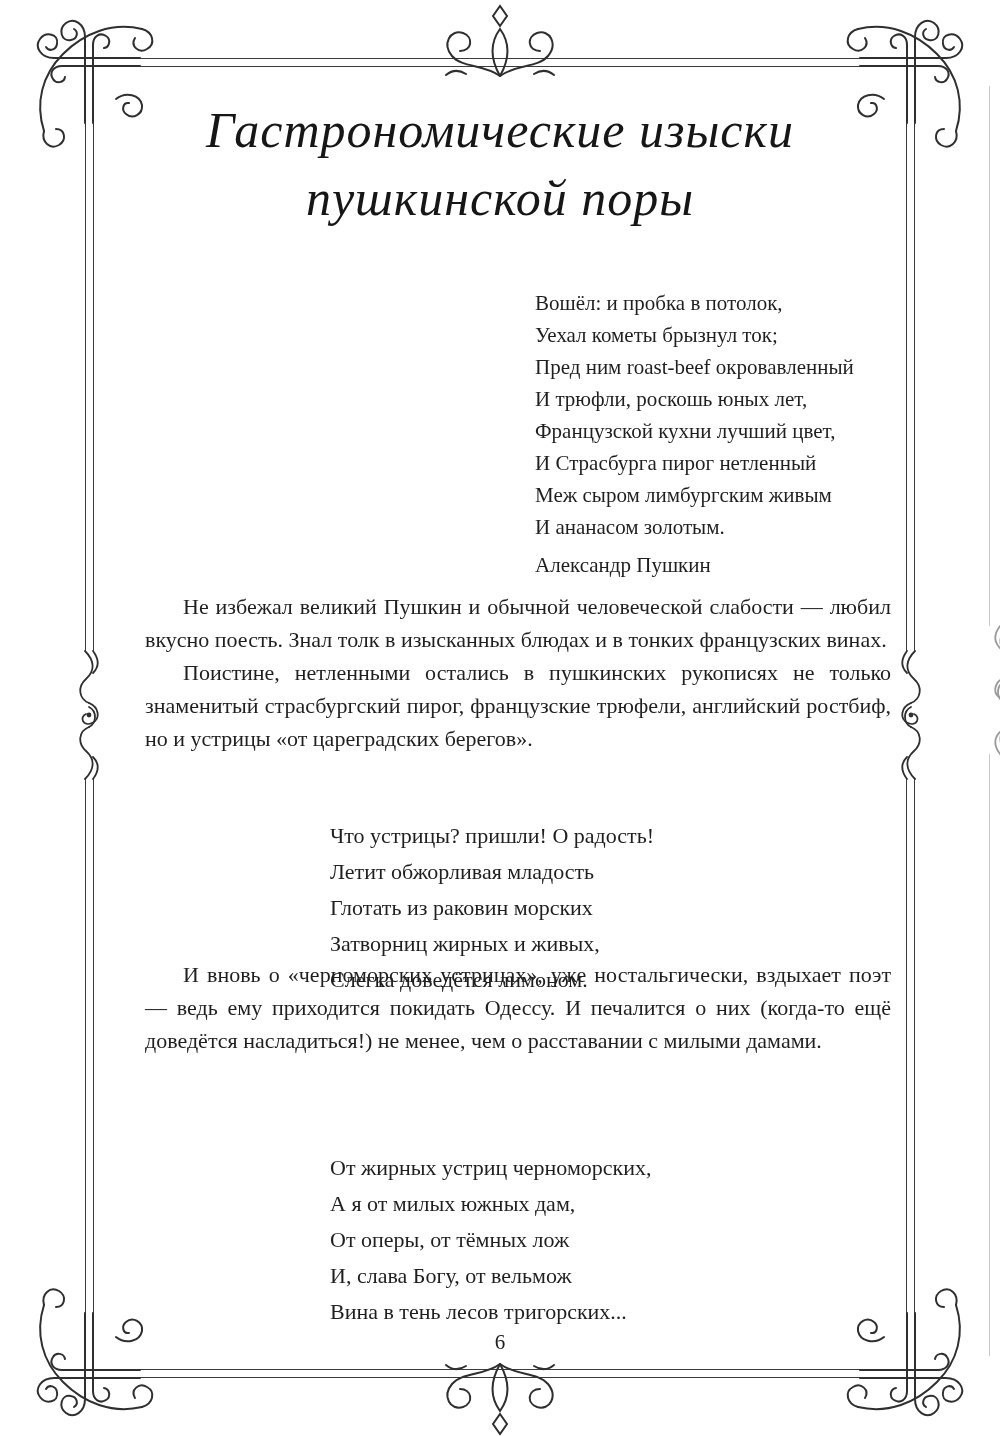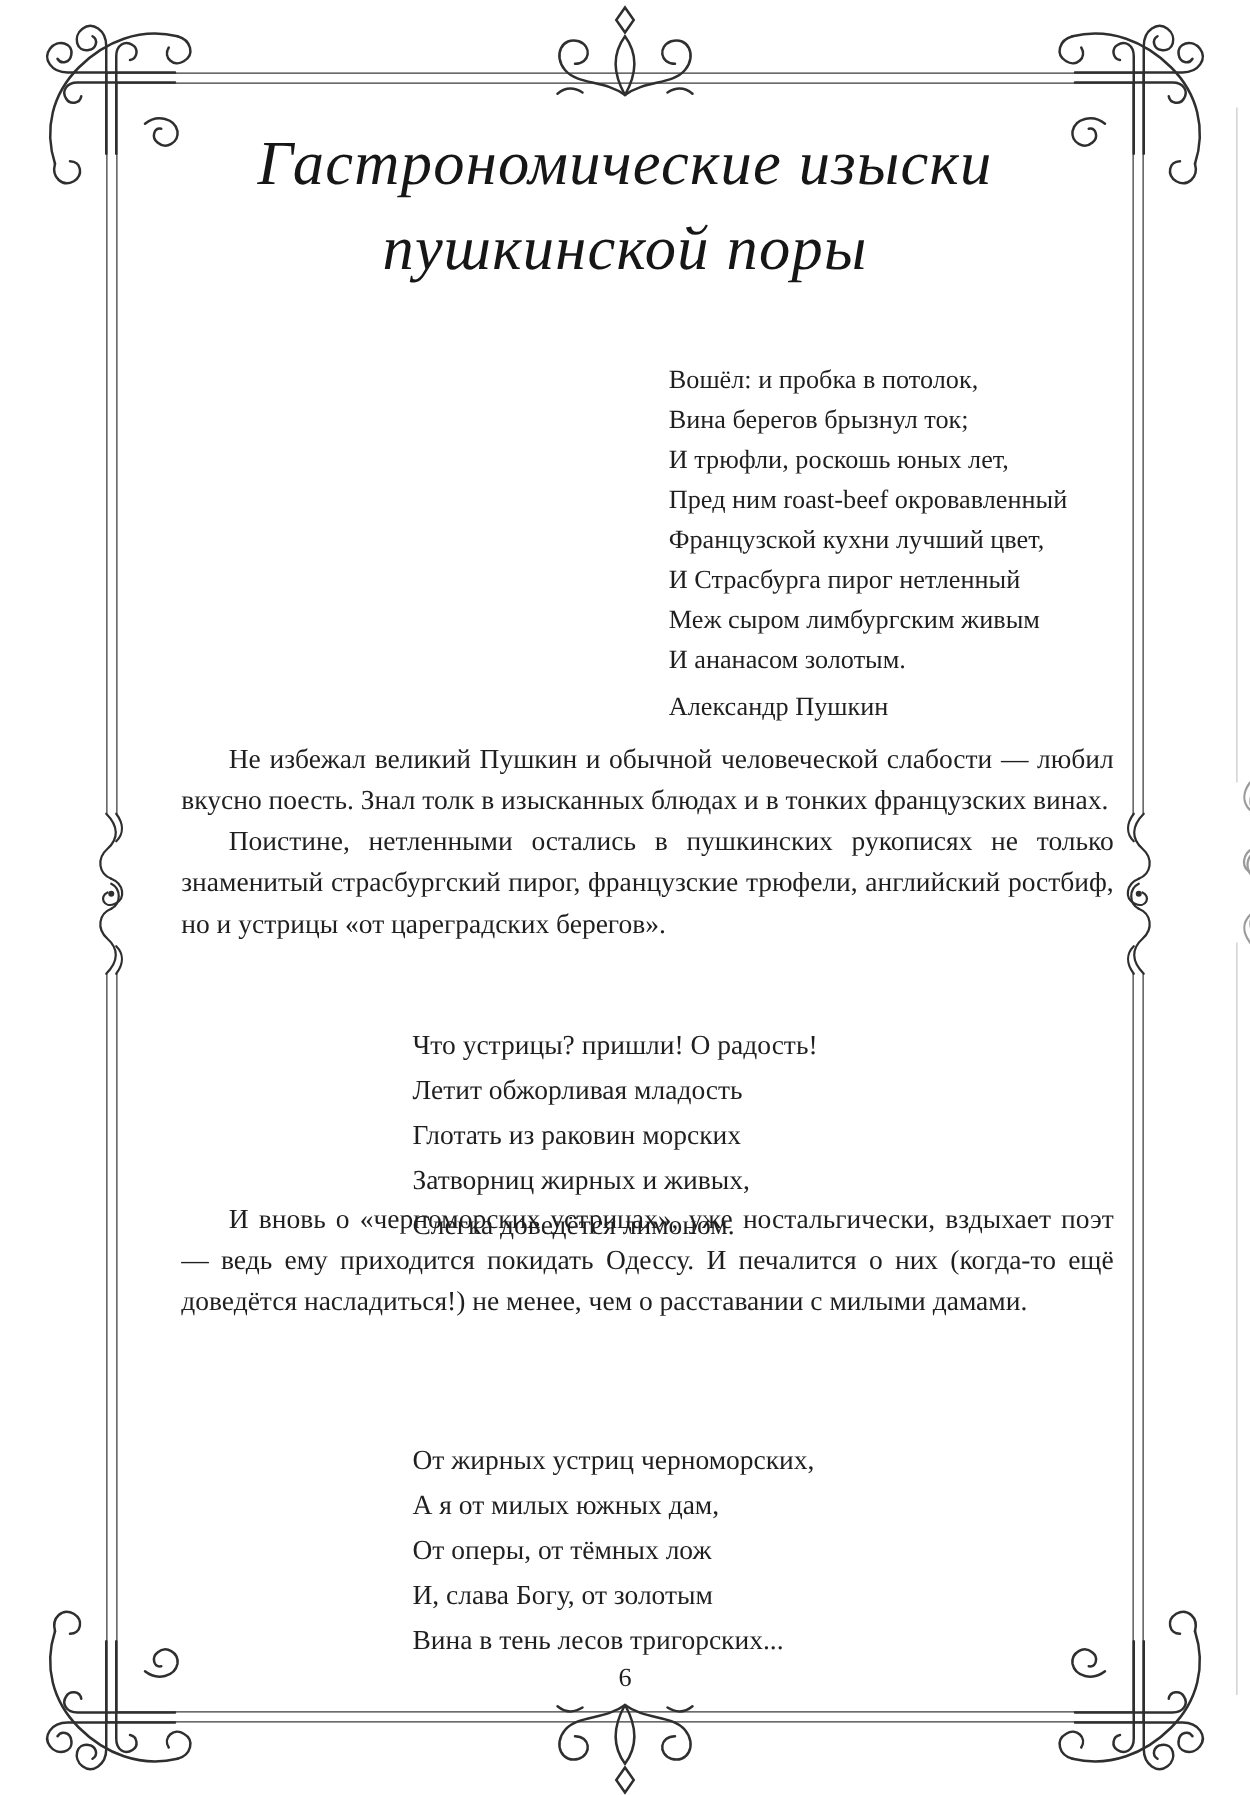--- a/index.html
+++ b/index.html
@@ -122,23 +122,23 @@
       <use href="#corner"></use>
     </svg>
 
   <header class="title">
     <div>Гастрономические изыски</div>
     <div>пушкинской поры</div>
   </header>
 
   <section class="epigraph">
     <div>Вошёл: и пробка в потолок,</div>
-    <div>Вина берегов брызнул ток;</div>
+    <div>Уехал кометы брызнул ток;</div>
+    <div>Пред ним roast-beef окровавленный</div>
     <div>И трюфли, роскошь юных лет,</div>
-    <div>Пред ним roast-beef окровавленный</div>
     <div>Французской кухни лучший цвет,</div>
     <div>И Страсбурга пирог нетленный</div>
     <div>Меж сыром лимбургским живым</div>
     <div>И ананасом золотым.</div>
     <div class="attribution">Александр Пушкин</div>
   </section>
 
   <section class="prose" style="top:590px">
     <p>Не избежал великий Пушкин и обычной человеческой слабости — любил вкусно поесть. Знал толк в изысканных блюдах и в тонких французских винах.</p>
     <p>Поистине, нетленными остались в пушкинских рукописях не только знаменитый страсбургский пирог, французские трюфели, английский ростбиф, но и устрицы «от цареградских берегов».</p>
@@ -153,19 +153,19 @@
   </section>
 
   <section class="prose" style="top:958px">
     <p>И вновь о «черноморских устрицах», уже ностальгически, вздыхает поэт — ведь ему приходится покидать Одессу. И печалится о них (когда-то ещё доведётся насладиться!) не менее, чем о расставании с милыми дамами.</p>
   </section>
 
   <section class="poem poem-farewell">
     <div>От жирных устриц черноморских,</div>
     <div>А я от милых южных дам,</div>
     <div>От оперы, от тёмных лож</div>
-    <div>И, слава Богу, от золотым</div>
+    <div>И, слава Богу, от вельмож</div>
     <div>Вина в тень лесов тригорских...</div>
   </section>
 
   <div class="pageno">6</div>
 
 </div>
 
 </body></html>

